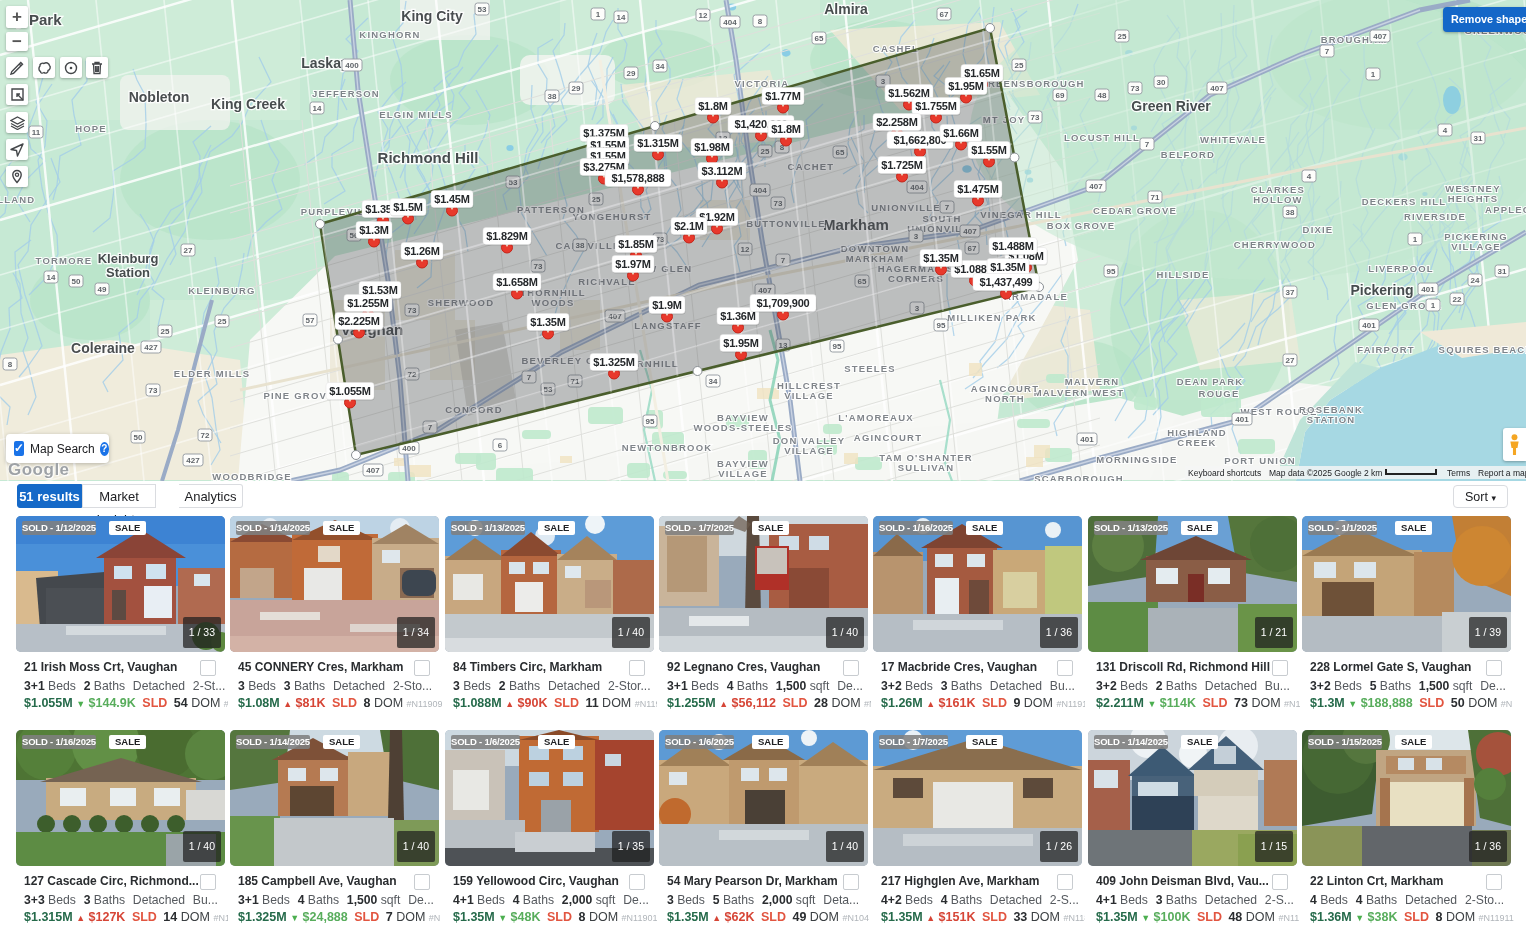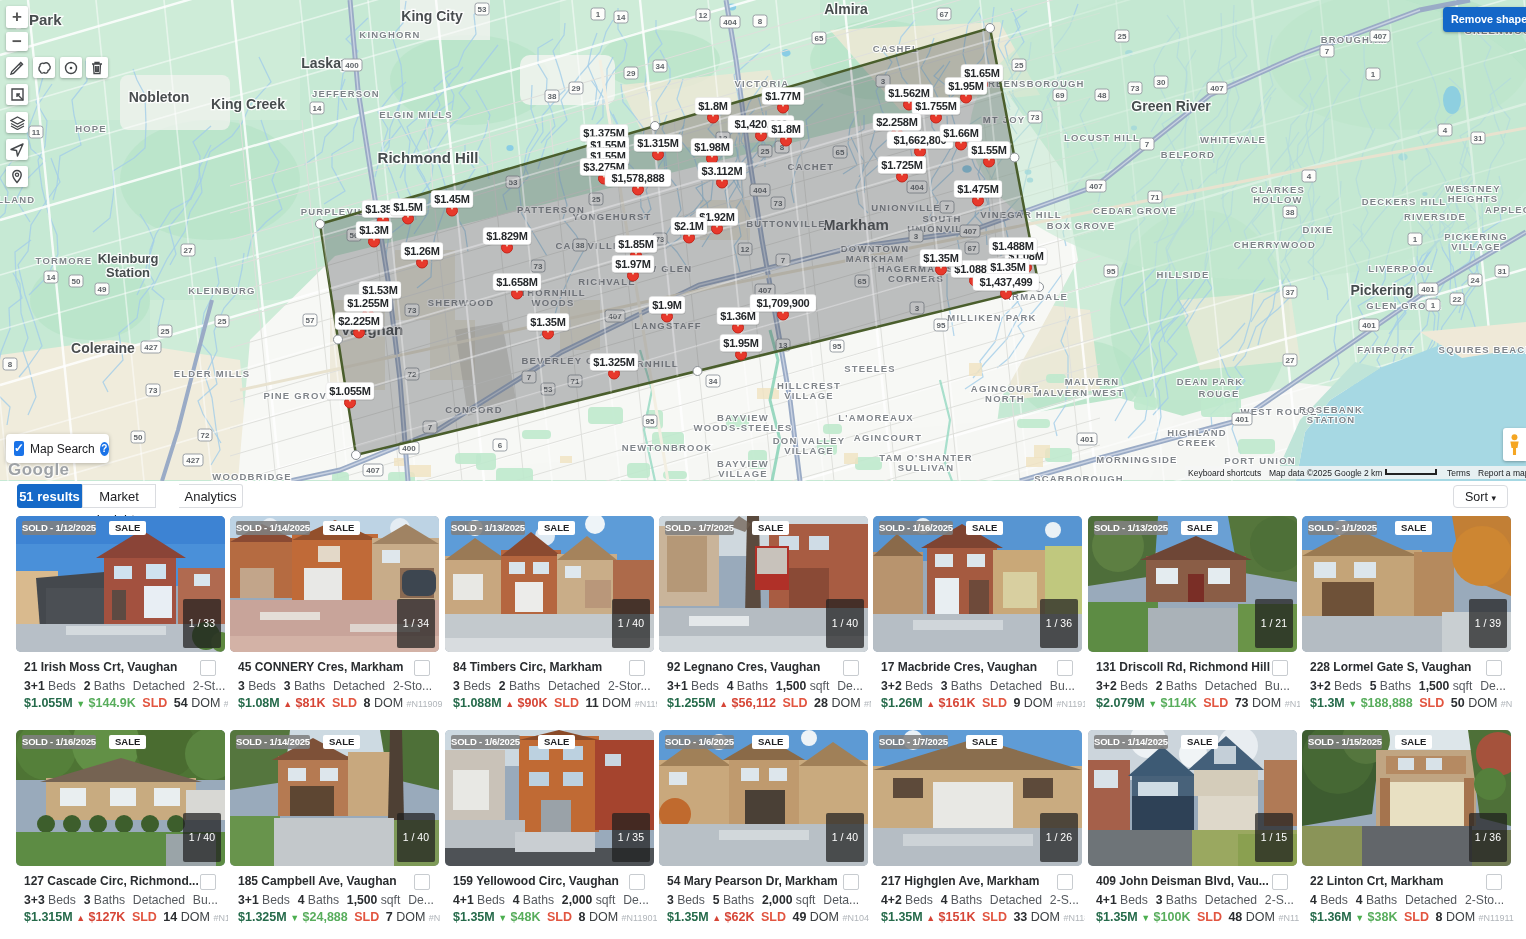--- a/index.html
+++ b/index.html
@@ -2,21 +2,21 @@
 <html><head>
 <meta charset="utf-8">
 <style>
 * { margin:0; padding:0; box-sizing:border-box; }
 body { width:1526px; height:939px; overflow:hidden; font-family:"Liberation Sans", sans-serif; background:#fff; position:relative; }
 .mbtn { position:absolute; background:#fff; border-radius:2px; box-shadow:0 1px 3px rgba(0,0,0,.3); display:flex; align-items:center; justify-content:center; }
 .card { position:absolute; width:209px; }
 .photo { position:relative; width:209px; height:136px; overflow:hidden; background:#9ab; border-radius:5px; }
 .sold { position:absolute; left:6px; top:5px; background:rgba(128,128,128,0.88); color:#fff; font-size:9.5px; line-height:9.5px; font-weight:bold; padding:2px 0; border-radius:2px; letter-spacing:-0.2px; }
 .sale { position:absolute; left:93px; top:5px; background:#fff; color:#202124; font-size:9.5px; line-height:9.5px; font-weight:bold; padding:2px 6px; border-radius:2px; }
-.cnt { position:absolute; right:4px; bottom:4px; background:rgba(30,30,30,0.72); color:#fff; font-size:10.5px; padding:17px 6px; line-height:15px; border-radius:2px; }
+.cnt { position:absolute; right:4px; bottom:4px; background:rgba(30,30,30,0.72); color:#fff; font-size:10.5px; padding:8px 6px; line-height:15px; border-radius:2px; }
 .addr { position:absolute; top:144px; left:8px; width:175px; font-size:12px; font-weight:bold; color:#2a2d30; white-space:nowrap; overflow:hidden; }
 .chk { position:absolute; top:144px; right:9px; width:16px; height:16px; border:1px solid #c8ccd0; border-radius:2px; background:#fff; }
 .specs { position:absolute; top:163px; left:8px; width:202px; font-size:12.2px; color:#2a2d30; white-space:nowrap; overflow:hidden; }
 .specs .g { color:#55595e; }
 .specs .g2 { color:#55595e; }
 .priceline { position:absolute; top:180px; left:8px; width:204px; font-size:12.5px; white-space:nowrap; overflow:hidden; }
 .pr { color:#256a4a; font-weight:bold; }
 .sld { color:#e25540; font-weight:bold; margin-left:3px; }
 .domn { color:#2a2d30; margin-left:3px; }
 .domt { color:#3c4043; }
@@ -1440,21 +1440,21 @@
 
 <div class="cnt">1 / 21</div>
 </div>
 
 <div class="addr">131 Driscoll Rd, Richmond Hill</div>
 
 <div class="chk"></div>
 
 <div class="specs"><span style="margin-right:2px"><b>3+2</b> <span class="g">Beds</span></span>  <span style="margin-right:2px"><b>2</b> <span class="g">Baths</span></span>  <span class="g2" style="margin-right:2px">Detached</span>  <span class="g2" style="margin-right:2px">Bu...</span></div>
 
-<div class="priceline"><span class="pr">$2.079M</span> <span style="color:#4caf50;font-size:9px">▼</span> <span style="color:#58ad5c;font-weight:bold">$114K</span> <span class="sld">SLD</span> <b class="domn">73</b> <span class="domt">DOM</span> <span class="mls">#N10</span></div>
+<div class="priceline"><span class="pr">$2.211M</span> <span style="color:#4caf50;font-size:9px">▼</span> <span style="color:#58ad5c;font-weight:bold">$114K</span> <span class="sld">SLD</span> <b class="domn">73</b> <span class="domt">DOM</span> <span class="mls">#N10</span></div>
 </div>
 
 <div class="card" style="left:1302px;top:516px">
 
 <div class="photo"><svg width="209" height="136" viewBox="0 0 209 136">
         <rect x="0" y="0" width="209" height="42" fill="#5b99d6"></rect>
         <circle cx="40" cy="12" r="8" fill="#e8eff5"></circle>
         <rect x="0" y="34" width="120" height="66" fill="#c4a478"></rect>
         <path d="M0,40 L52,12 L116,40 Z" fill="#9a7a52"></path>
         <rect x="12" y="46" width="22" height="16" fill="#dce6ec"></rect>

